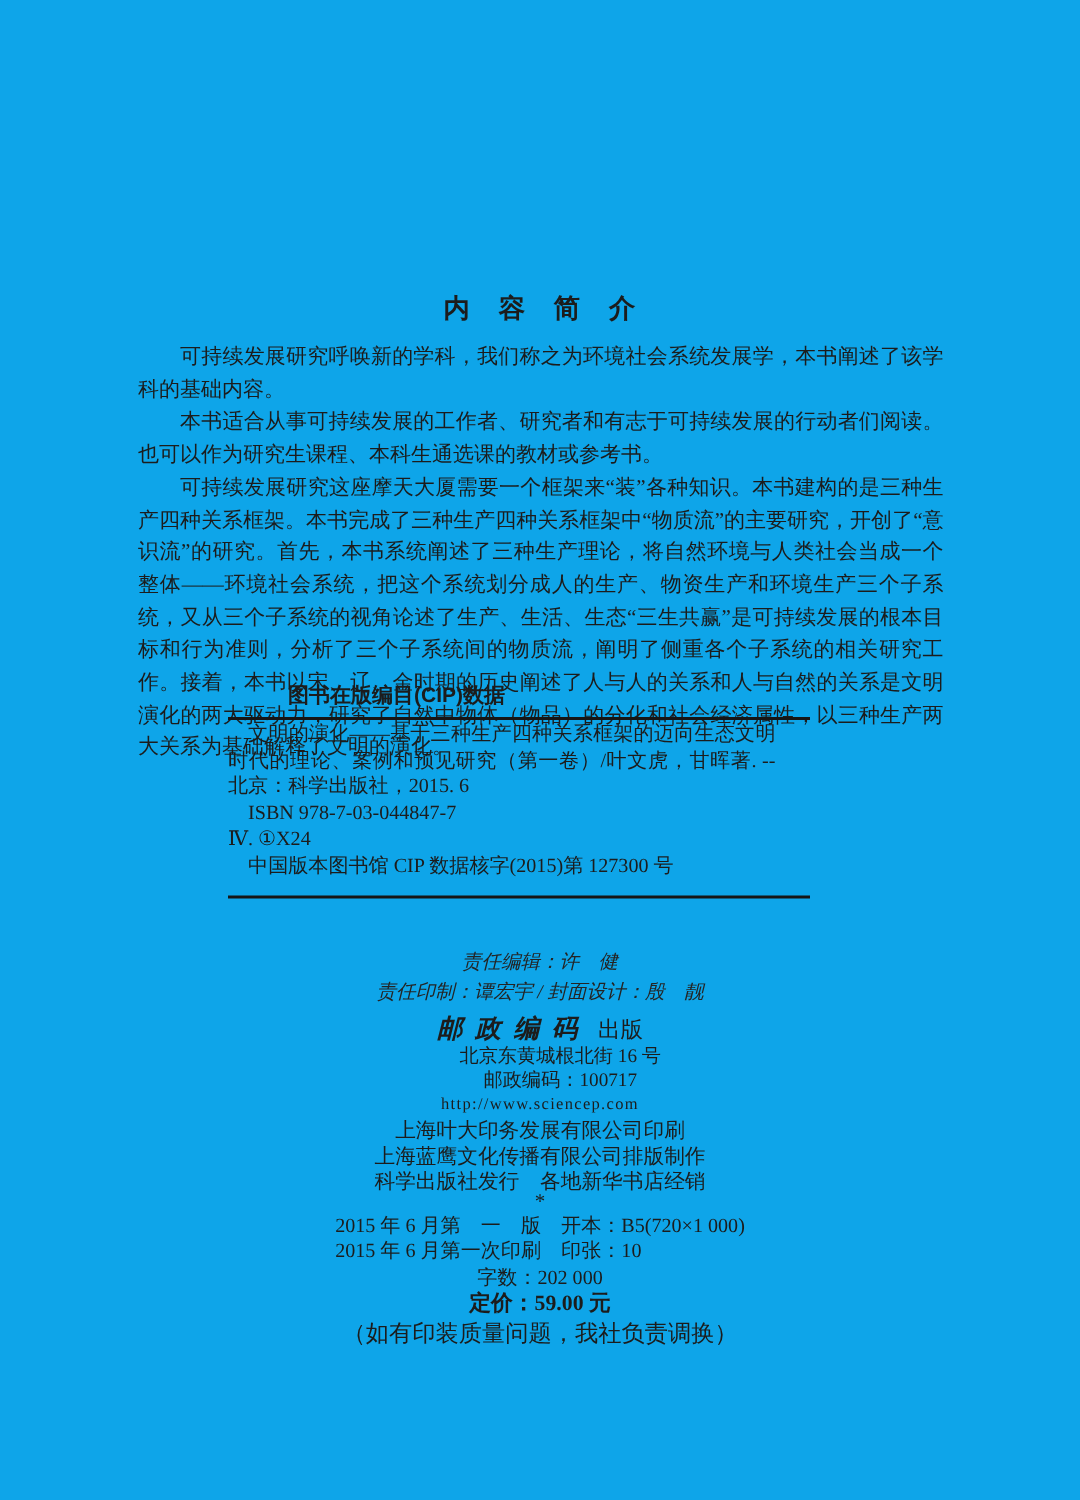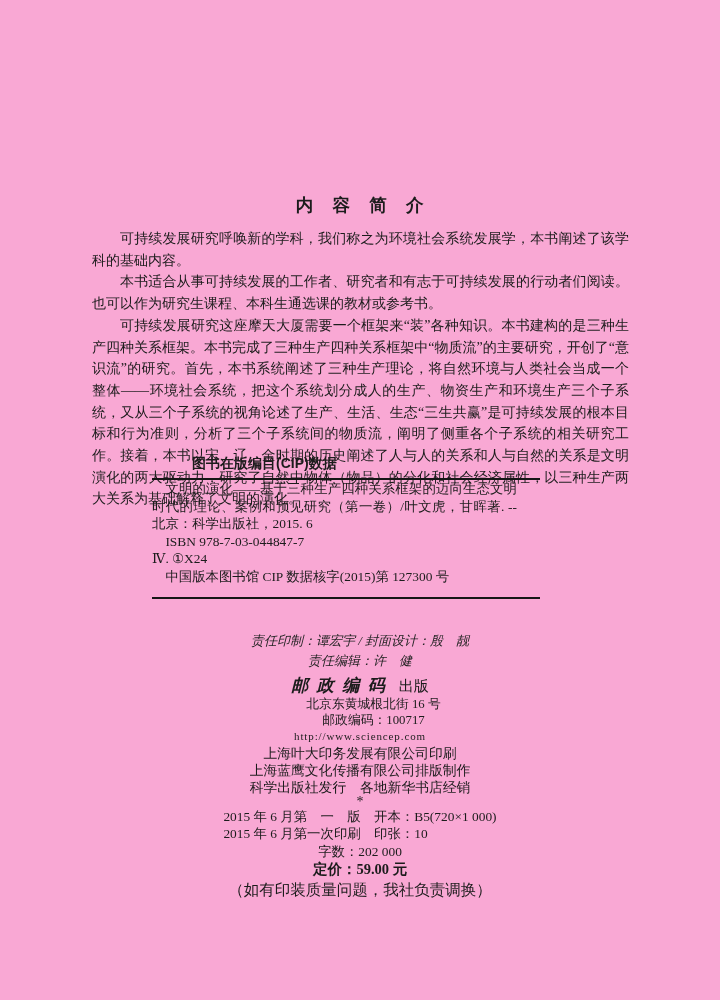--- a/index.html
+++ b/index.html
@@ -4,21 +4,21 @@
 <style>
   html,body{margin:0;padding:0;}
   body{
     width:720px;height:1000px;
     background:#ffffff;
     font-family:"Liberation Serif","DejaVu Serif",serif;
     color:#1c1c1c;
     position:relative;
     overflow:hidden;
   }
-  .page{position:absolute;inset:0;background:#f9a8d4;}
+  .page{position:absolute;inset:0;background:#0ea5e9;}
 
   
   .intro-title{
     position:absolute;top:193px;left:0;right:0;
     text-align:center;
     font-family:"Liberation Sans","DejaVu Sans",sans-serif;
     font-weight:bold;font-size:17.5px;letter-spacing:0.05em;
   }
   .intro-body{
     position:absolute;top:228px;left:92px;width:537px;
@@ -99,22 +99,22 @@
     <div class="cip-body">
       <p class="cip-entry">文明的演化——基于三种生产四种关系框架的迈向生态文明时代的理论、案例和预见研究（第一卷）/叶文虎，甘晖著. --北京：科学出版社，2015. 6</p>
       <p class="cip-isbn">ISBN 978-7-03-044847-7</p>
       <p class="cip-class2">Ⅳ. ①X24</p>
       <p class="cip-record">中国版本图书馆 CIP 数据核字(2015)第 127300 号</p>
     </div>
     <hr class="cip-rule bottom">
   </div>
 
   <div class="credits">
+    <div>责任编辑：许　健</div>
     <div>责任印制：谭宏宇 / 封面设计：殷　靓</div>
-    <div>责任编辑：许　健</div>
   </div>
 
   <div class="imprint">
     <div class="pub-line">
       <span class="pub-script">邮政编码</span>
       <span class="pub-suffix">出版</span>
     </div>
     <div class="addr">北京东黄城根北街 16 号</div>
     <div class="postcode">邮政编码：100717</div>
     <div class="website">http://www.sciencep.com</div>

